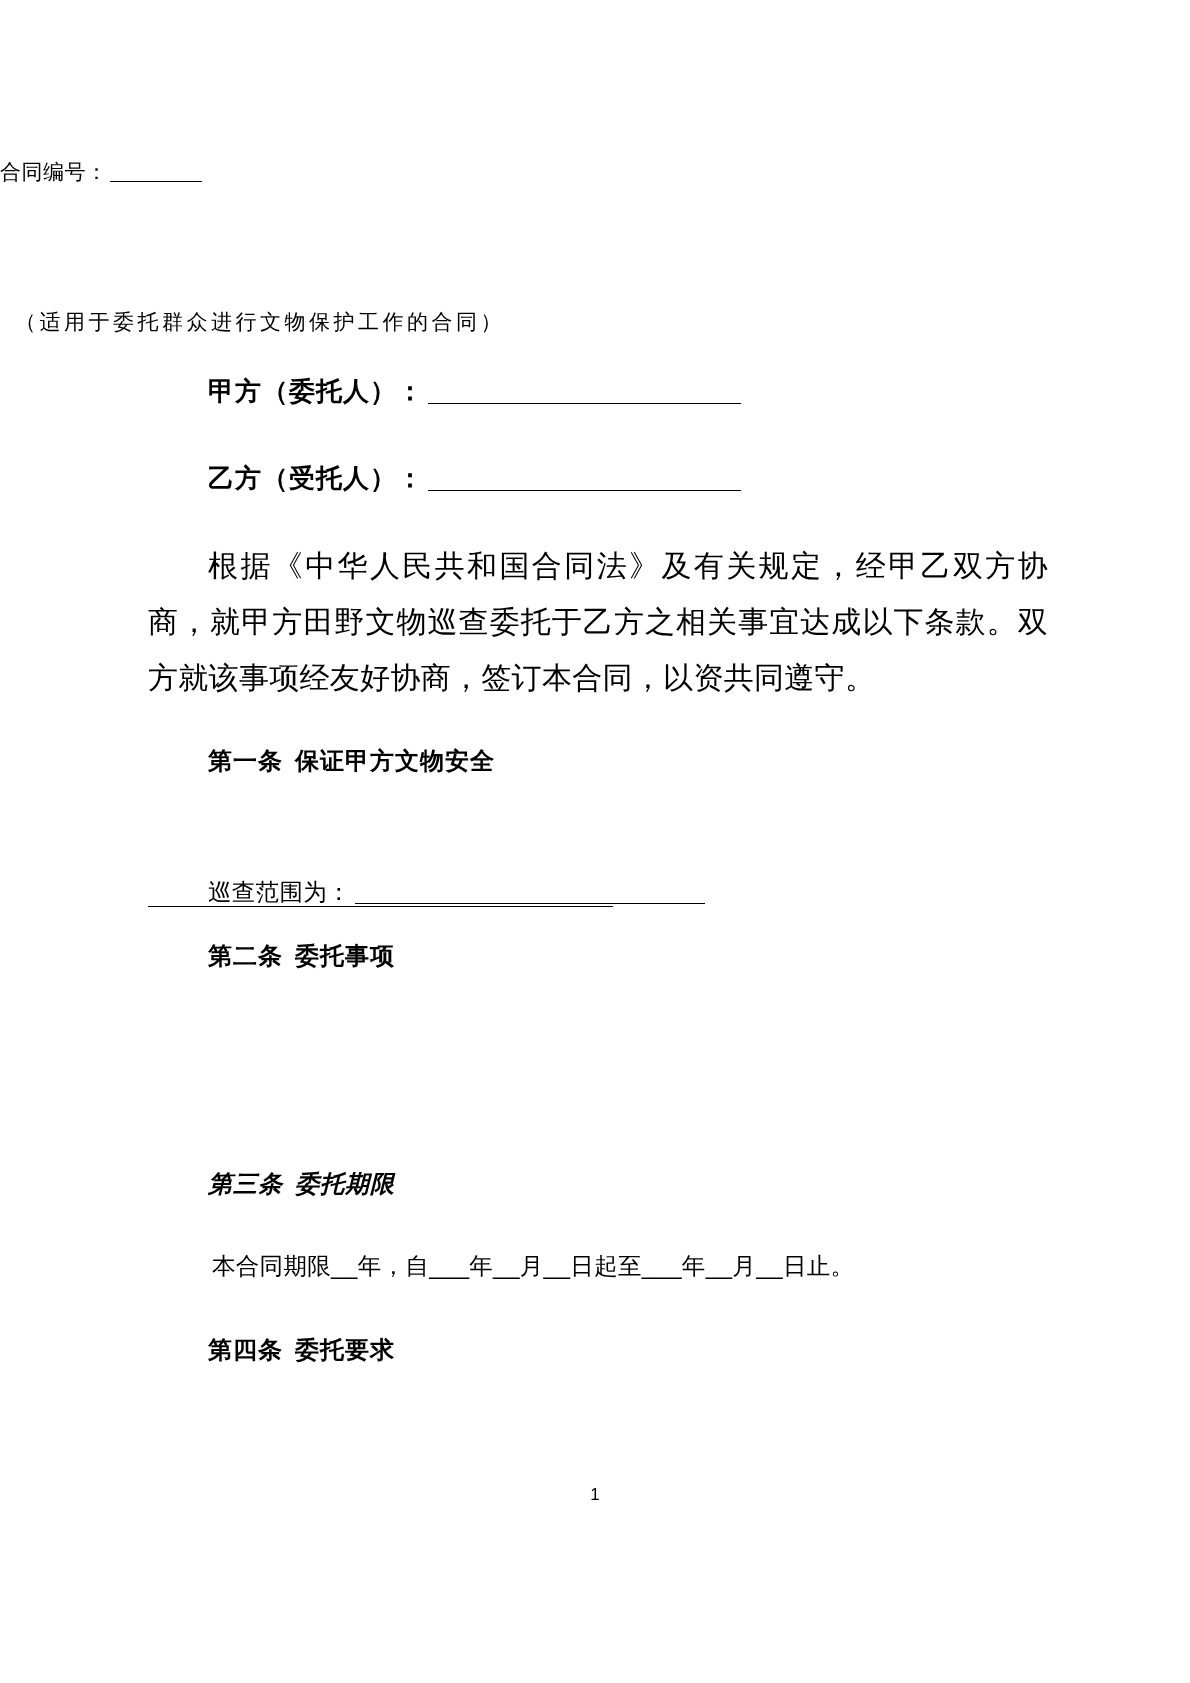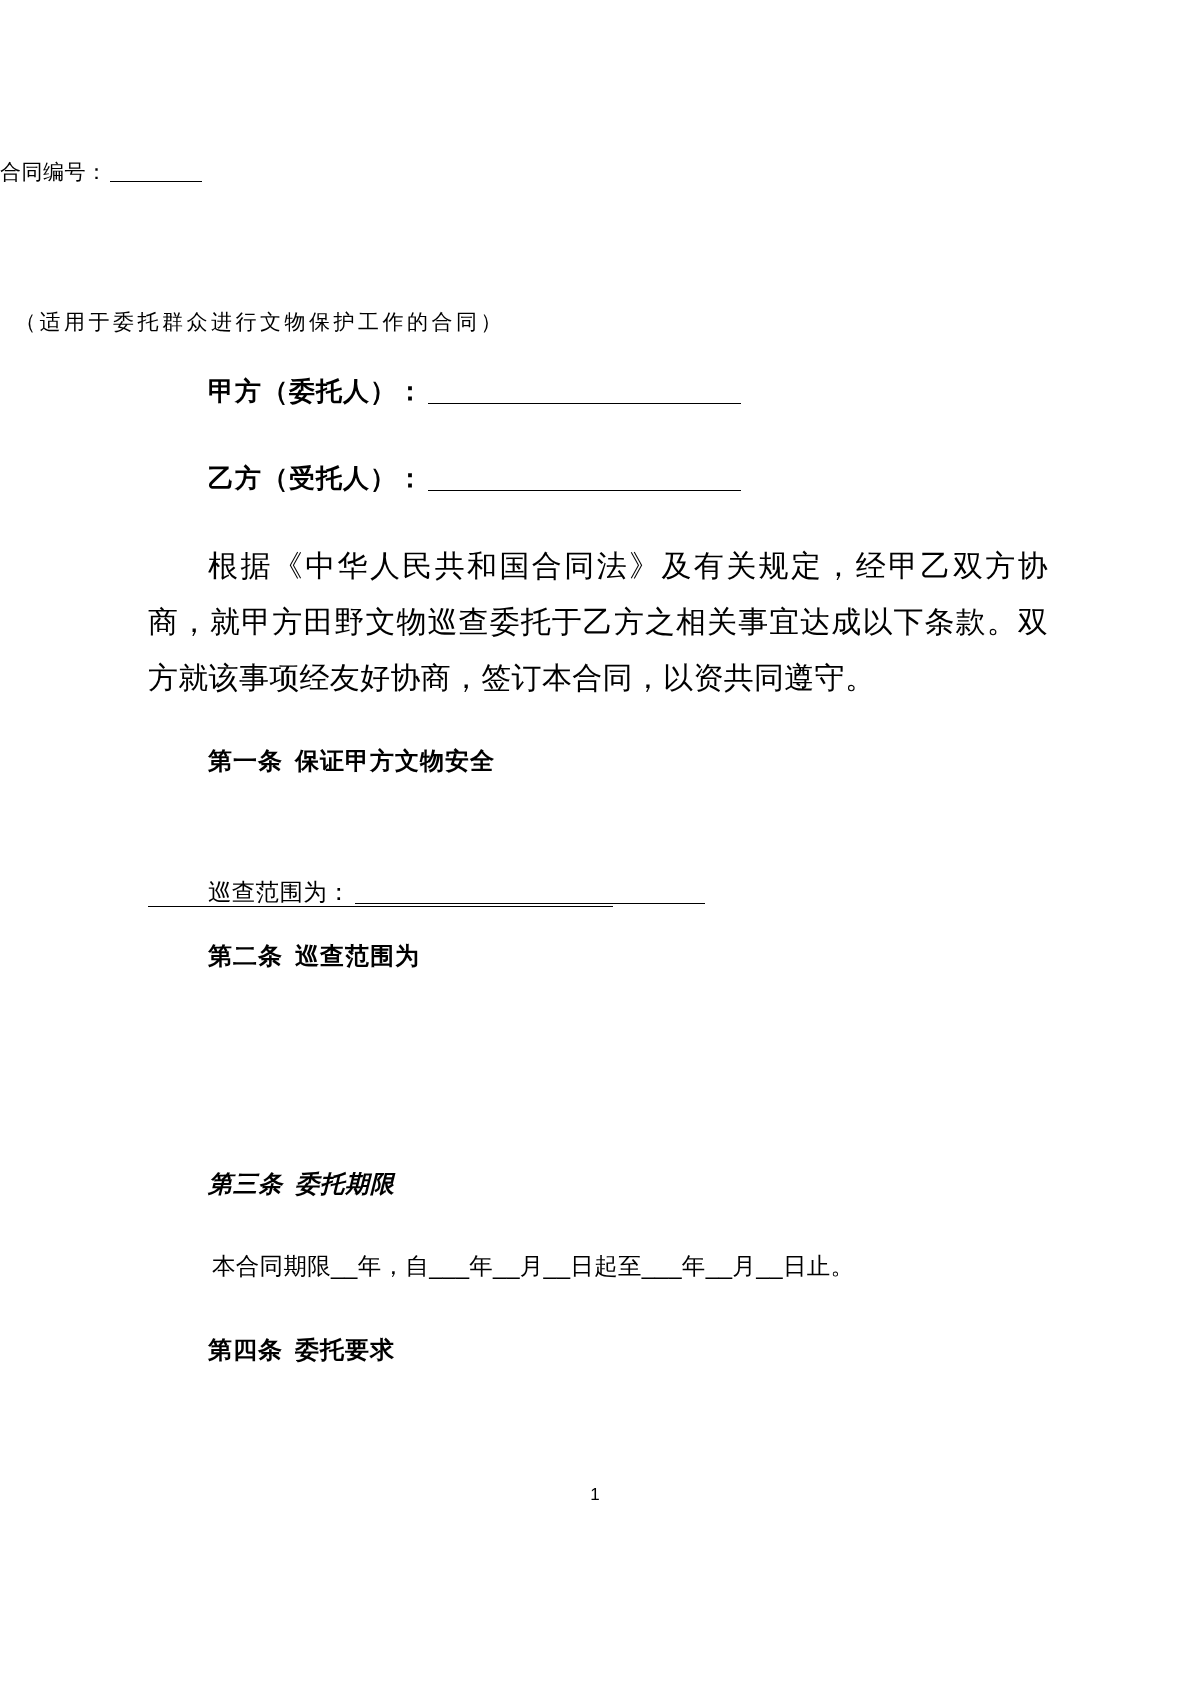--- a/index.html
+++ b/index.html
@@ -191,21 +191,21 @@
   <div class="section-heading sec1-h">
     <span>第一条</span><span class="sec-gap"></span><span>保证甲方文物安全</span>
   </div>
 
   <div class="scope-line">
     <span>巡查范围为：</span><span class="blank-scope1"></span>
   </div>
   <div class="blank-scope2"></div>
 
   <div class="section-heading sec2-h">
-    <span>第二条</span><span class="sec-gap"></span><span>巡查范围为</span>
+    <span>第二条</span><span class="sec-gap"></span><span>委托事项</span>
   </div>
 
 
   <div class="section-heading sec3-h">
     <span>第三条</span><span class="sec-gap"></span><span>委托期限</span>
   </div>
 
   <div class="term-line">本合同期限__年，自___年__月__日起至___年__月__日止。</div>
 
   <div class="section-heading sec4-h">

